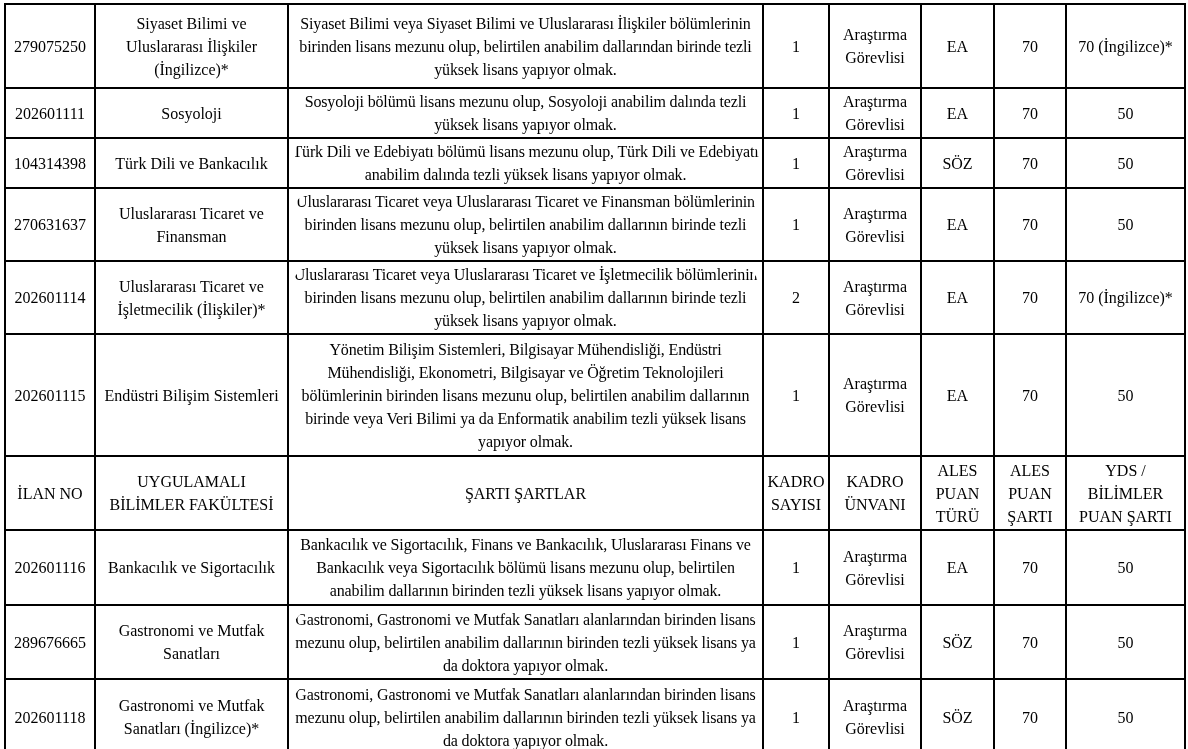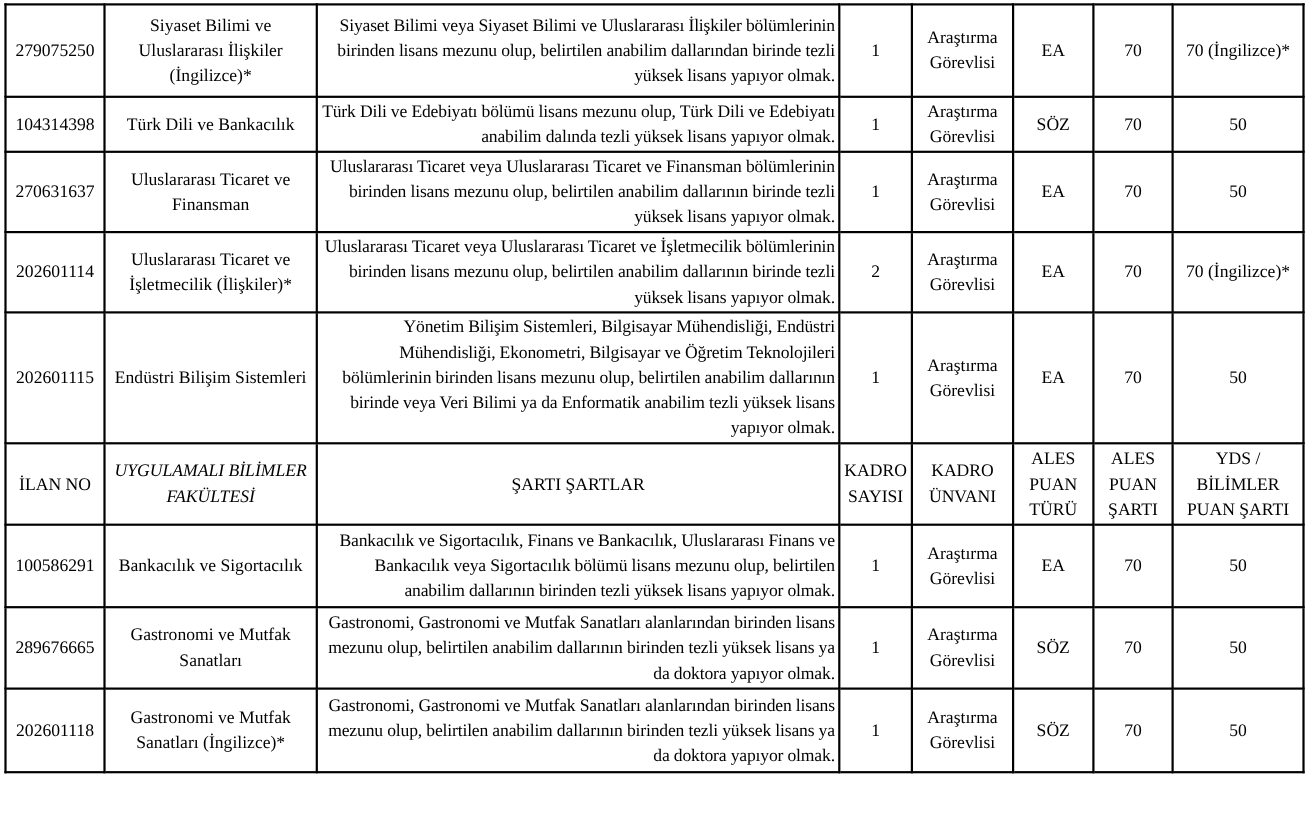--- a/index.html
+++ b/index.html
@@ -37,24 +37,25 @@
   col.c-bolum  { width: 193px; }
   col.c-sart   { width: 475px; }
   col.c-sayi   { width: 66px;  }
   col.c-unvan  { width: 92px;  }
   col.c-tur    { width: 73px;  }
   col.c-ales   { width: 72px;  }
   col.c-yds    { width: 119px; }
 
   td.center, th.center { text-align: center; }
   td.sart {
-    text-align: right;
+    text-align: center;
     letter-spacing: -0.15px;
+    border-radius: 32px;
   }
-  th.fakulte { padding: 0 12px; font-style: italic; }
+  th.fakulte { padding: 0 12px; }
 
   
   tbody[data-rows="rows_top"] tr:nth-child(1) { height: 84px; }
   tbody[data-rows="rows_top"] tr:nth-child(2) { height: 46px; }
   tbody[data-rows="rows_top"] tr:nth-child(3) { height: 49px; }
   tbody[data-rows="rows_top"] tr:nth-child(4) { height: 71px; }
   tbody[data-rows="rows_top"] tr:nth-child(5) { height: 72px; }
   tbody[data-rows="rows_top"] tr:nth-child(6) { height: 122px; }
   tr.header-row { height: 74px; }
   tbody[data-rows="rows_bottom"] tr:nth-child(1) { height: 75px; }
@@ -80,20 +81,30 @@
     <tbody data-rows="rows_top">
         <tr>
     <td class="center">279075250</td>
     <td class="center">Siyaset Bilimi ve Uluslararası İlişkiler (İngilizce)*</td>
     <td class="sart">Siyaset Bilimi veya Siyaset Bilimi ve Uluslararası İlişkiler bölümlerinin birinden lisans mezunu olup, belirtilen anabilim dallarından birinde tezli yüksek lisans yapıyor olmak.</td>
     <td class="center">1</td>
     <td class="center">Araştırma Görevlisi</td>
     <td class="center">EA</td>
     <td class="center">70</td>
     <td class="center">70 (İngilizce)*</td>
+  </tr>
+        <tr>
+    <td class="center">202601111</td>
+    <td class="center">Sosyoloji</td>
+    <td class="sart">Sosyoloji bölümü lisans mezunu olup, Sosyoloji anabilim dalında tezli yüksek lisans yapıyor olmak.</td>
+    <td class="center">1</td>
+    <td class="center">Araştırma Görevlisi</td>
+    <td class="center">EA</td>
+    <td class="center">70</td>
+    <td class="center">50</td>
   </tr>
         <tr>
     <td class="center">104314398</td>
     <td class="center">Türk Dili ve Bankacılık</td>
     <td class="sart">Türk Dili ve Edebiyatı bölümü lisans mezunu olup, Türk Dili ve Edebiyatı anabilim dalında tezli yüksek lisans yapıyor olmak.</td>
     <td class="center">1</td>
     <td class="center">Araştırma Görevlisi</td>
     <td class="center">SÖZ</td>
     <td class="center">70</td>
     <td class="center">50</td>
@@ -138,21 +149,21 @@
         <th class="center">KADRO SAYISI</th>
         <th class="center">KADRO ÜNVANI</th>
         <th class="center">ALES PUAN TÜRÜ</th>
         <th class="center">ALES PUAN ŞARTI</th>
         <th class="center">YDS / BİLİMLER PUAN ŞARTI</th>
       </tr>
     </tbody>
 
     <tbody data-rows="rows_bottom">
         <tr>
-    <td class="center">100586291</td>
+    <td class="center">202601116</td>
     <td class="center">Bankacılık ve Sigortacılık</td>
     <td class="sart">Bankacılık ve Sigortacılık, Finans ve Bankacılık, Uluslararası Finans ve Bankacılık veya Sigortacılık bölümü lisans mezunu olup, belirtilen anabilim dallarının birinden tezli yüksek lisans yapıyor olmak.</td>
     <td class="center">1</td>
     <td class="center">Araştırma Görevlisi</td>
     <td class="center">EA</td>
     <td class="center">70</td>
     <td class="center">50</td>
   </tr>
         <tr>
     <td class="center">289676665</td>

